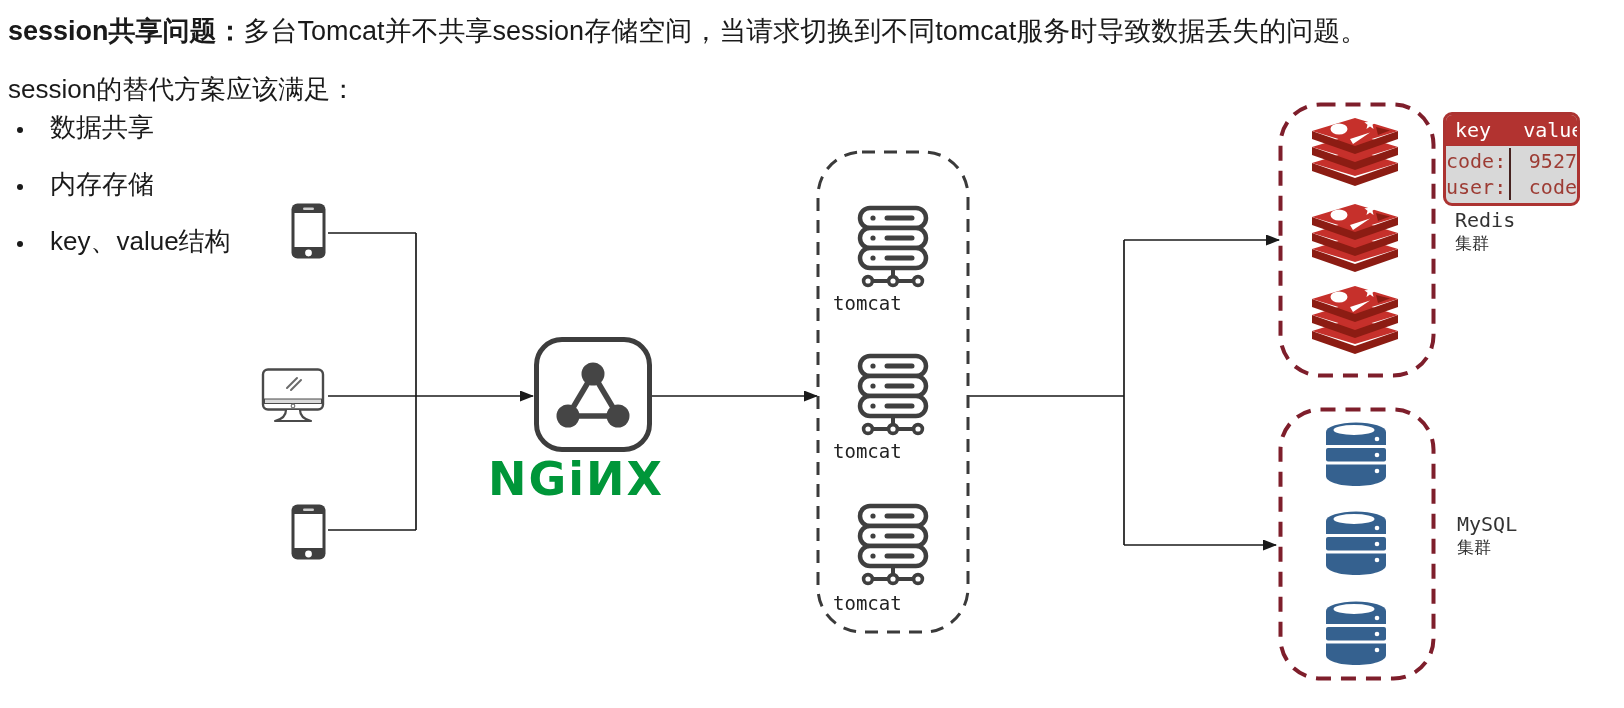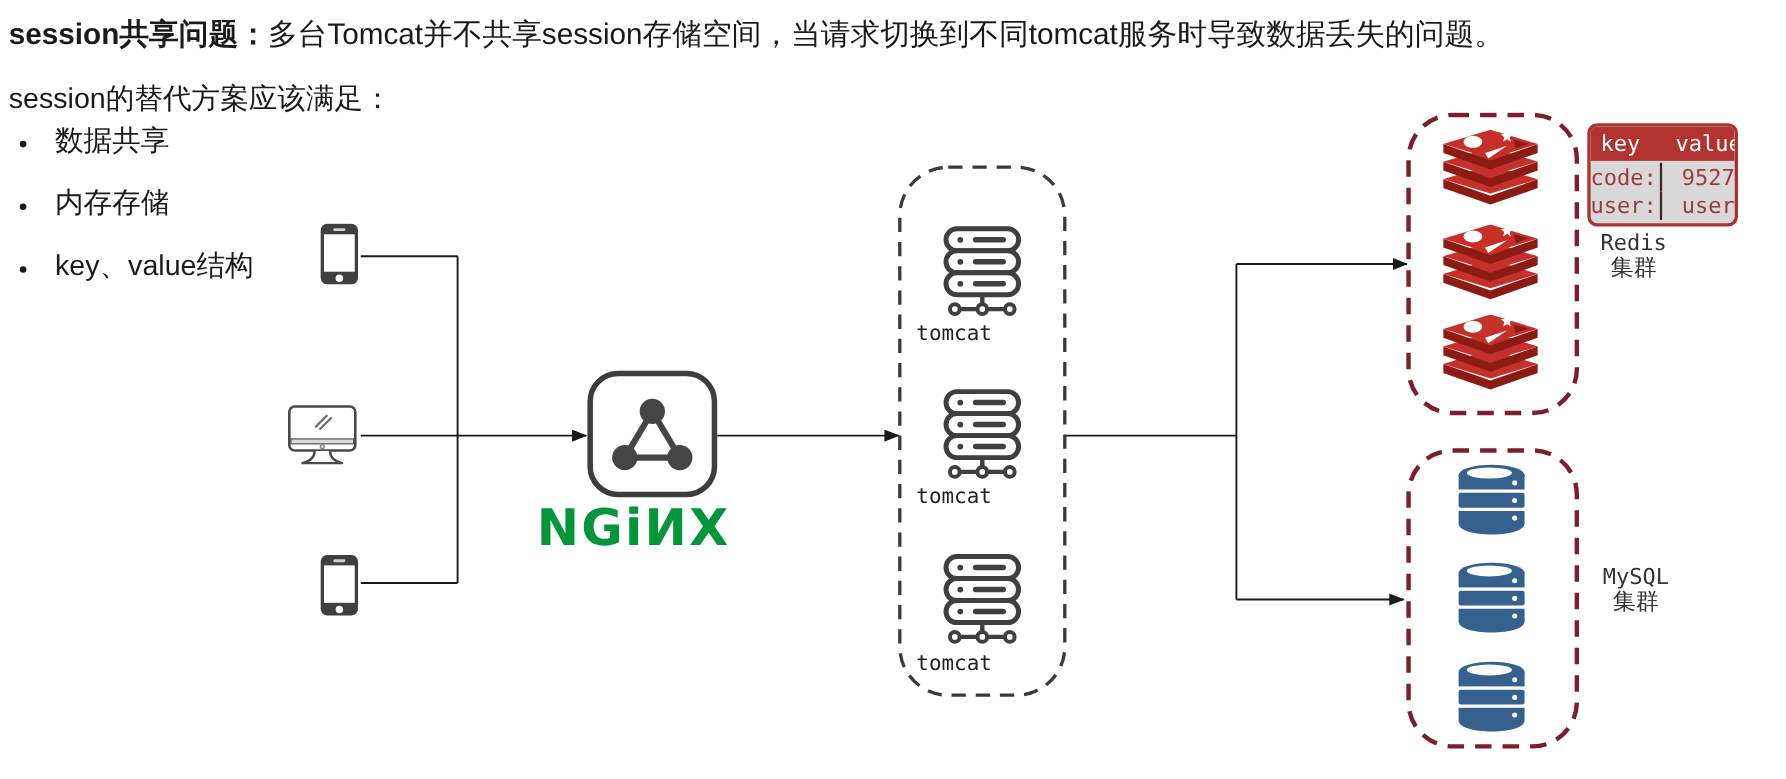--- a/index.html
+++ b/index.html
@@ -37,26 +37,26 @@
   }
 
   
   .tomcat-label {
     width: 120px; text-align: left;
     font-family: "DejaVu Sans Mono", "Liberation Mono", monospace;
     font-size: 19px; color: #222;
   }
 
   
-  .cluster-label { color: #333; text-align: center; }
+  .cluster-label { color: #333; }
   .cluster-label .name {
     font-family: "DejaVu Sans Mono", "Liberation Mono", monospace;
     font-size: 20px; line-height: 25px; display: block;
   }
-  .cluster-label .sub { font-size: 21px; line-height: 22px; display: block; }
+  .cluster-label .sub { font-size: 17px; line-height: 22px; display: block; }
 
   
   .kv-table {
     left: 1443px; top: 112px; width: 137px;
     border: 3px solid #ac3331; border-radius: 9px; overflow: hidden;
     font-family: "DejaVu Sans Mono", "Liberation Mono", monospace;
     background: #d8d8d8;
   }
   .kv-head {
     background: #b23330; color: #ffffff; font-size: 20px; line-height: 30px;
@@ -273,21 +273,21 @@
       <span>key</span>
       <span>value</span>
     </div>
     <div class="kv-body">
       <div class="kv-row">
         <span class="kv-k">code:</span>
         <span class="kv-v">9527</span>
       </div>
       <div class="kv-row">
         <span class="kv-k">user:</span>
-        <span class="kv-v">user</span>
+        <span class="kv-v">code</span>
       </div>
     </div>
   </div>
 
   <div class="abs cluster-label" style="left:1455px;top:208px">
     <span class="name">Redis</span>
     <span class="sub">集群</span>
   </div>
 
   <svg class="abs" style="left:1278px;top:407px" width="158" height="275" viewBox="0 0 158 275">

